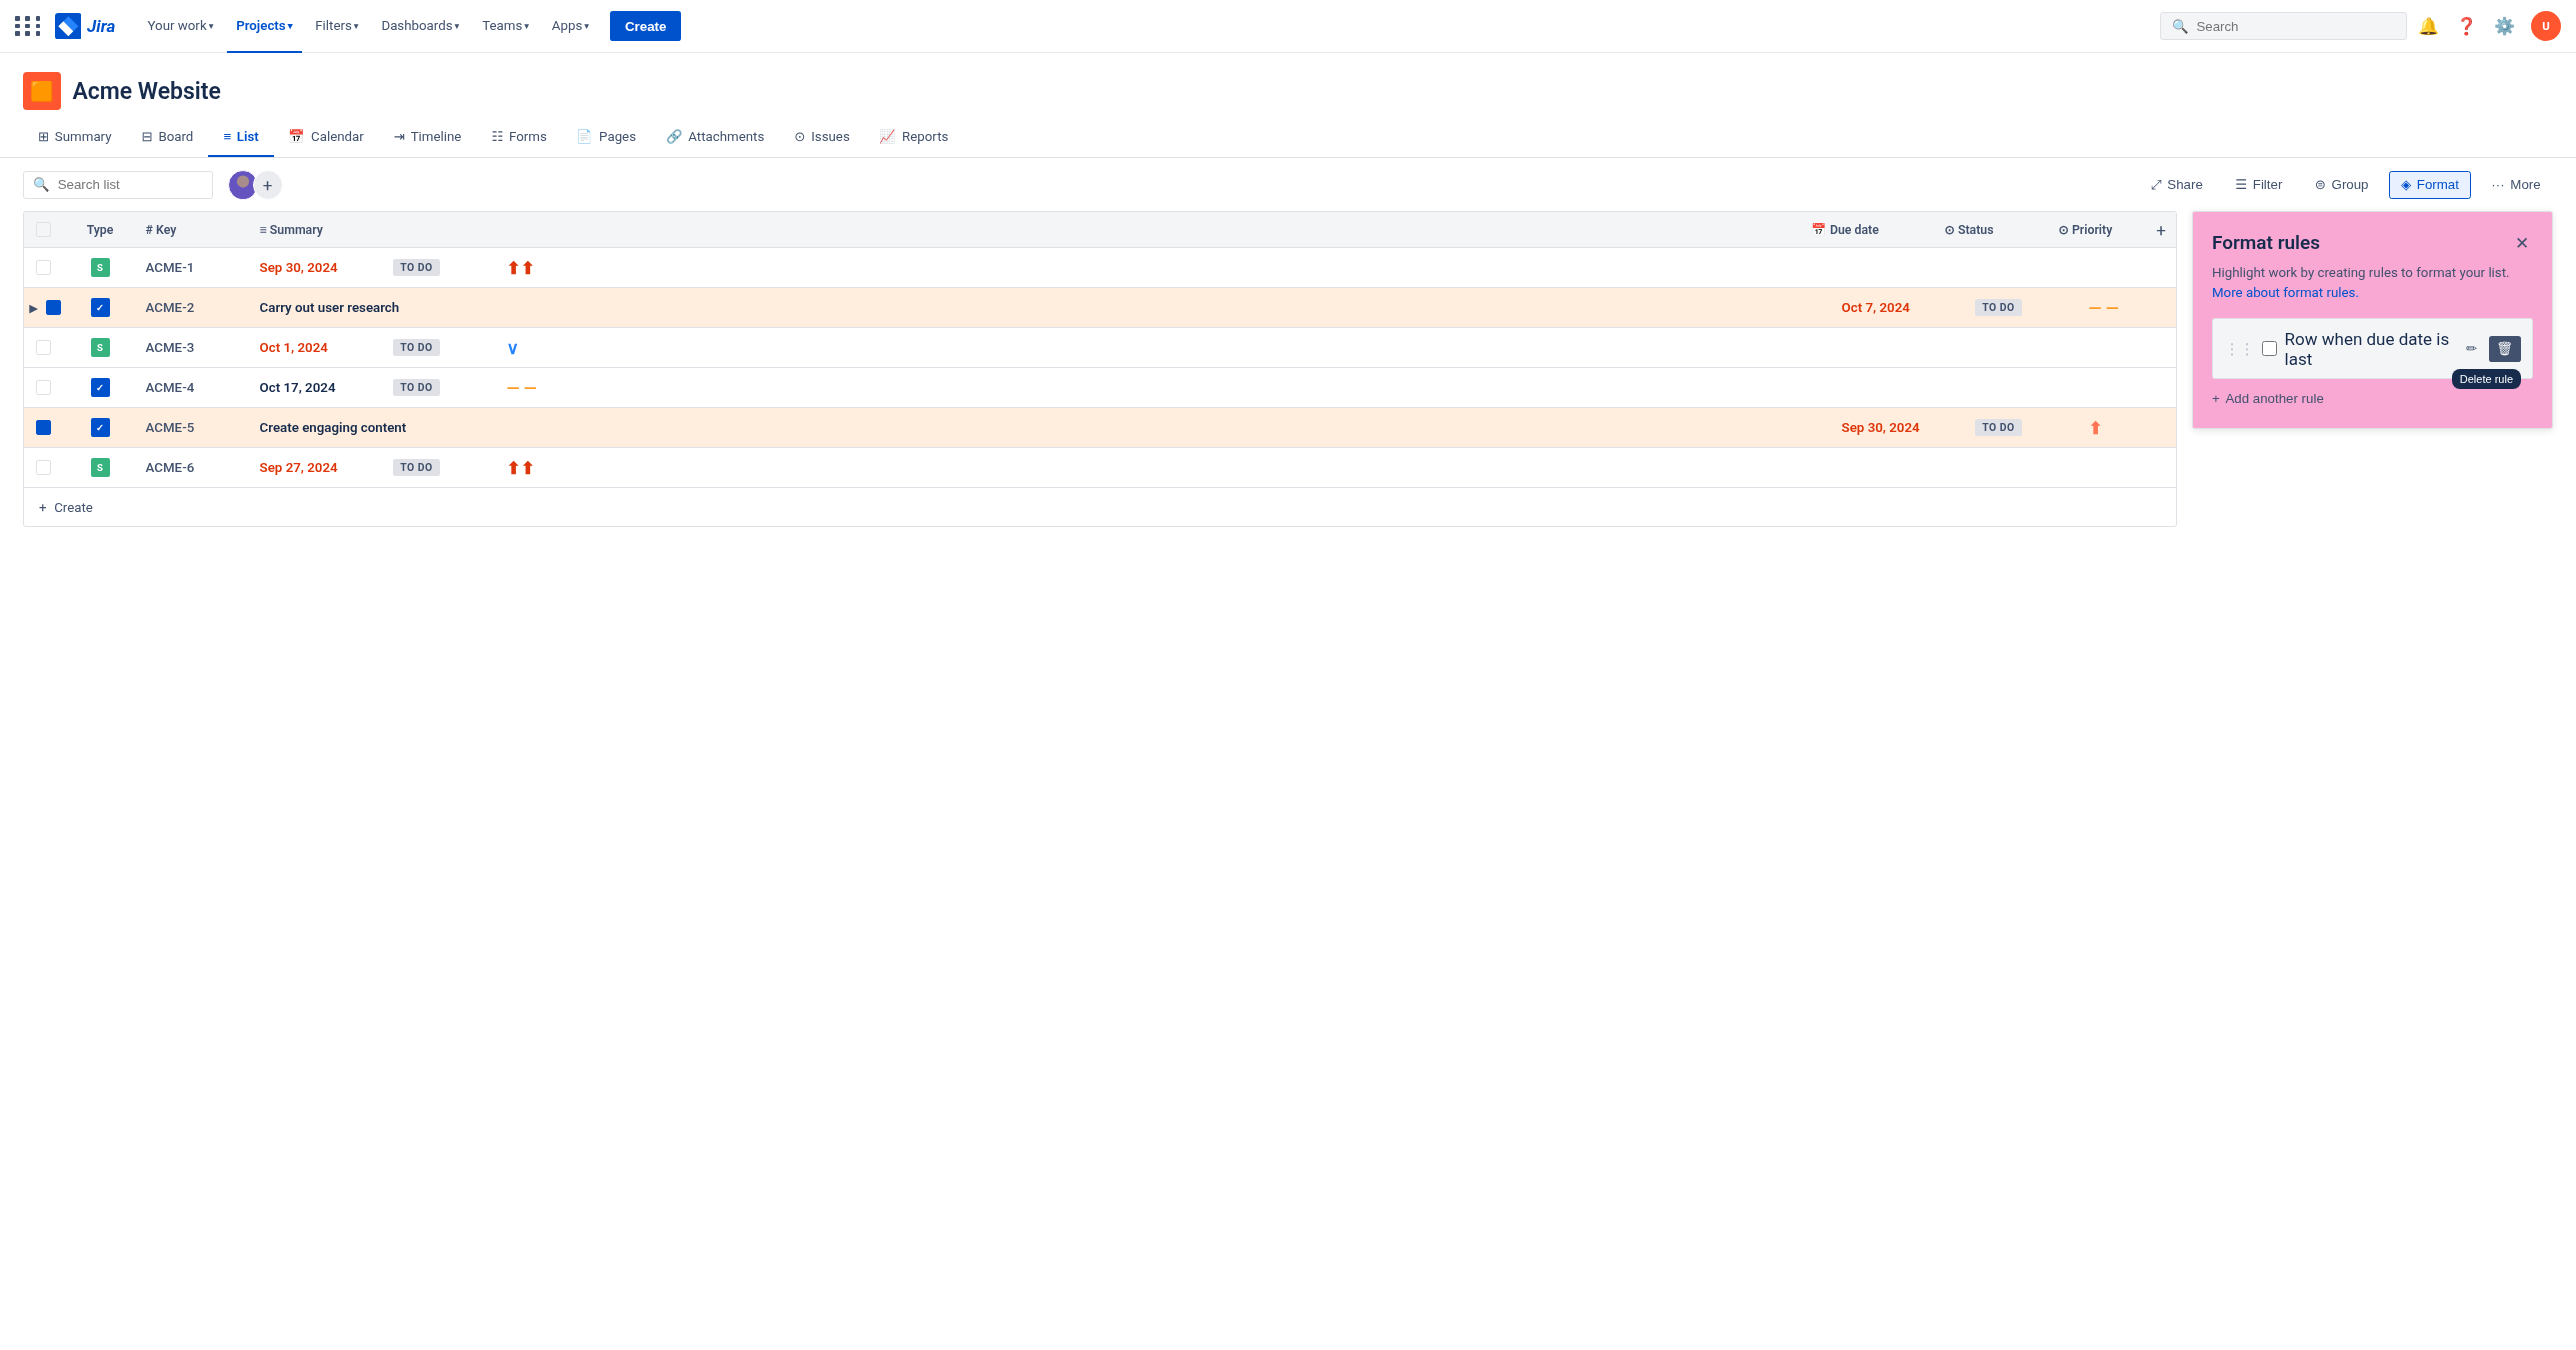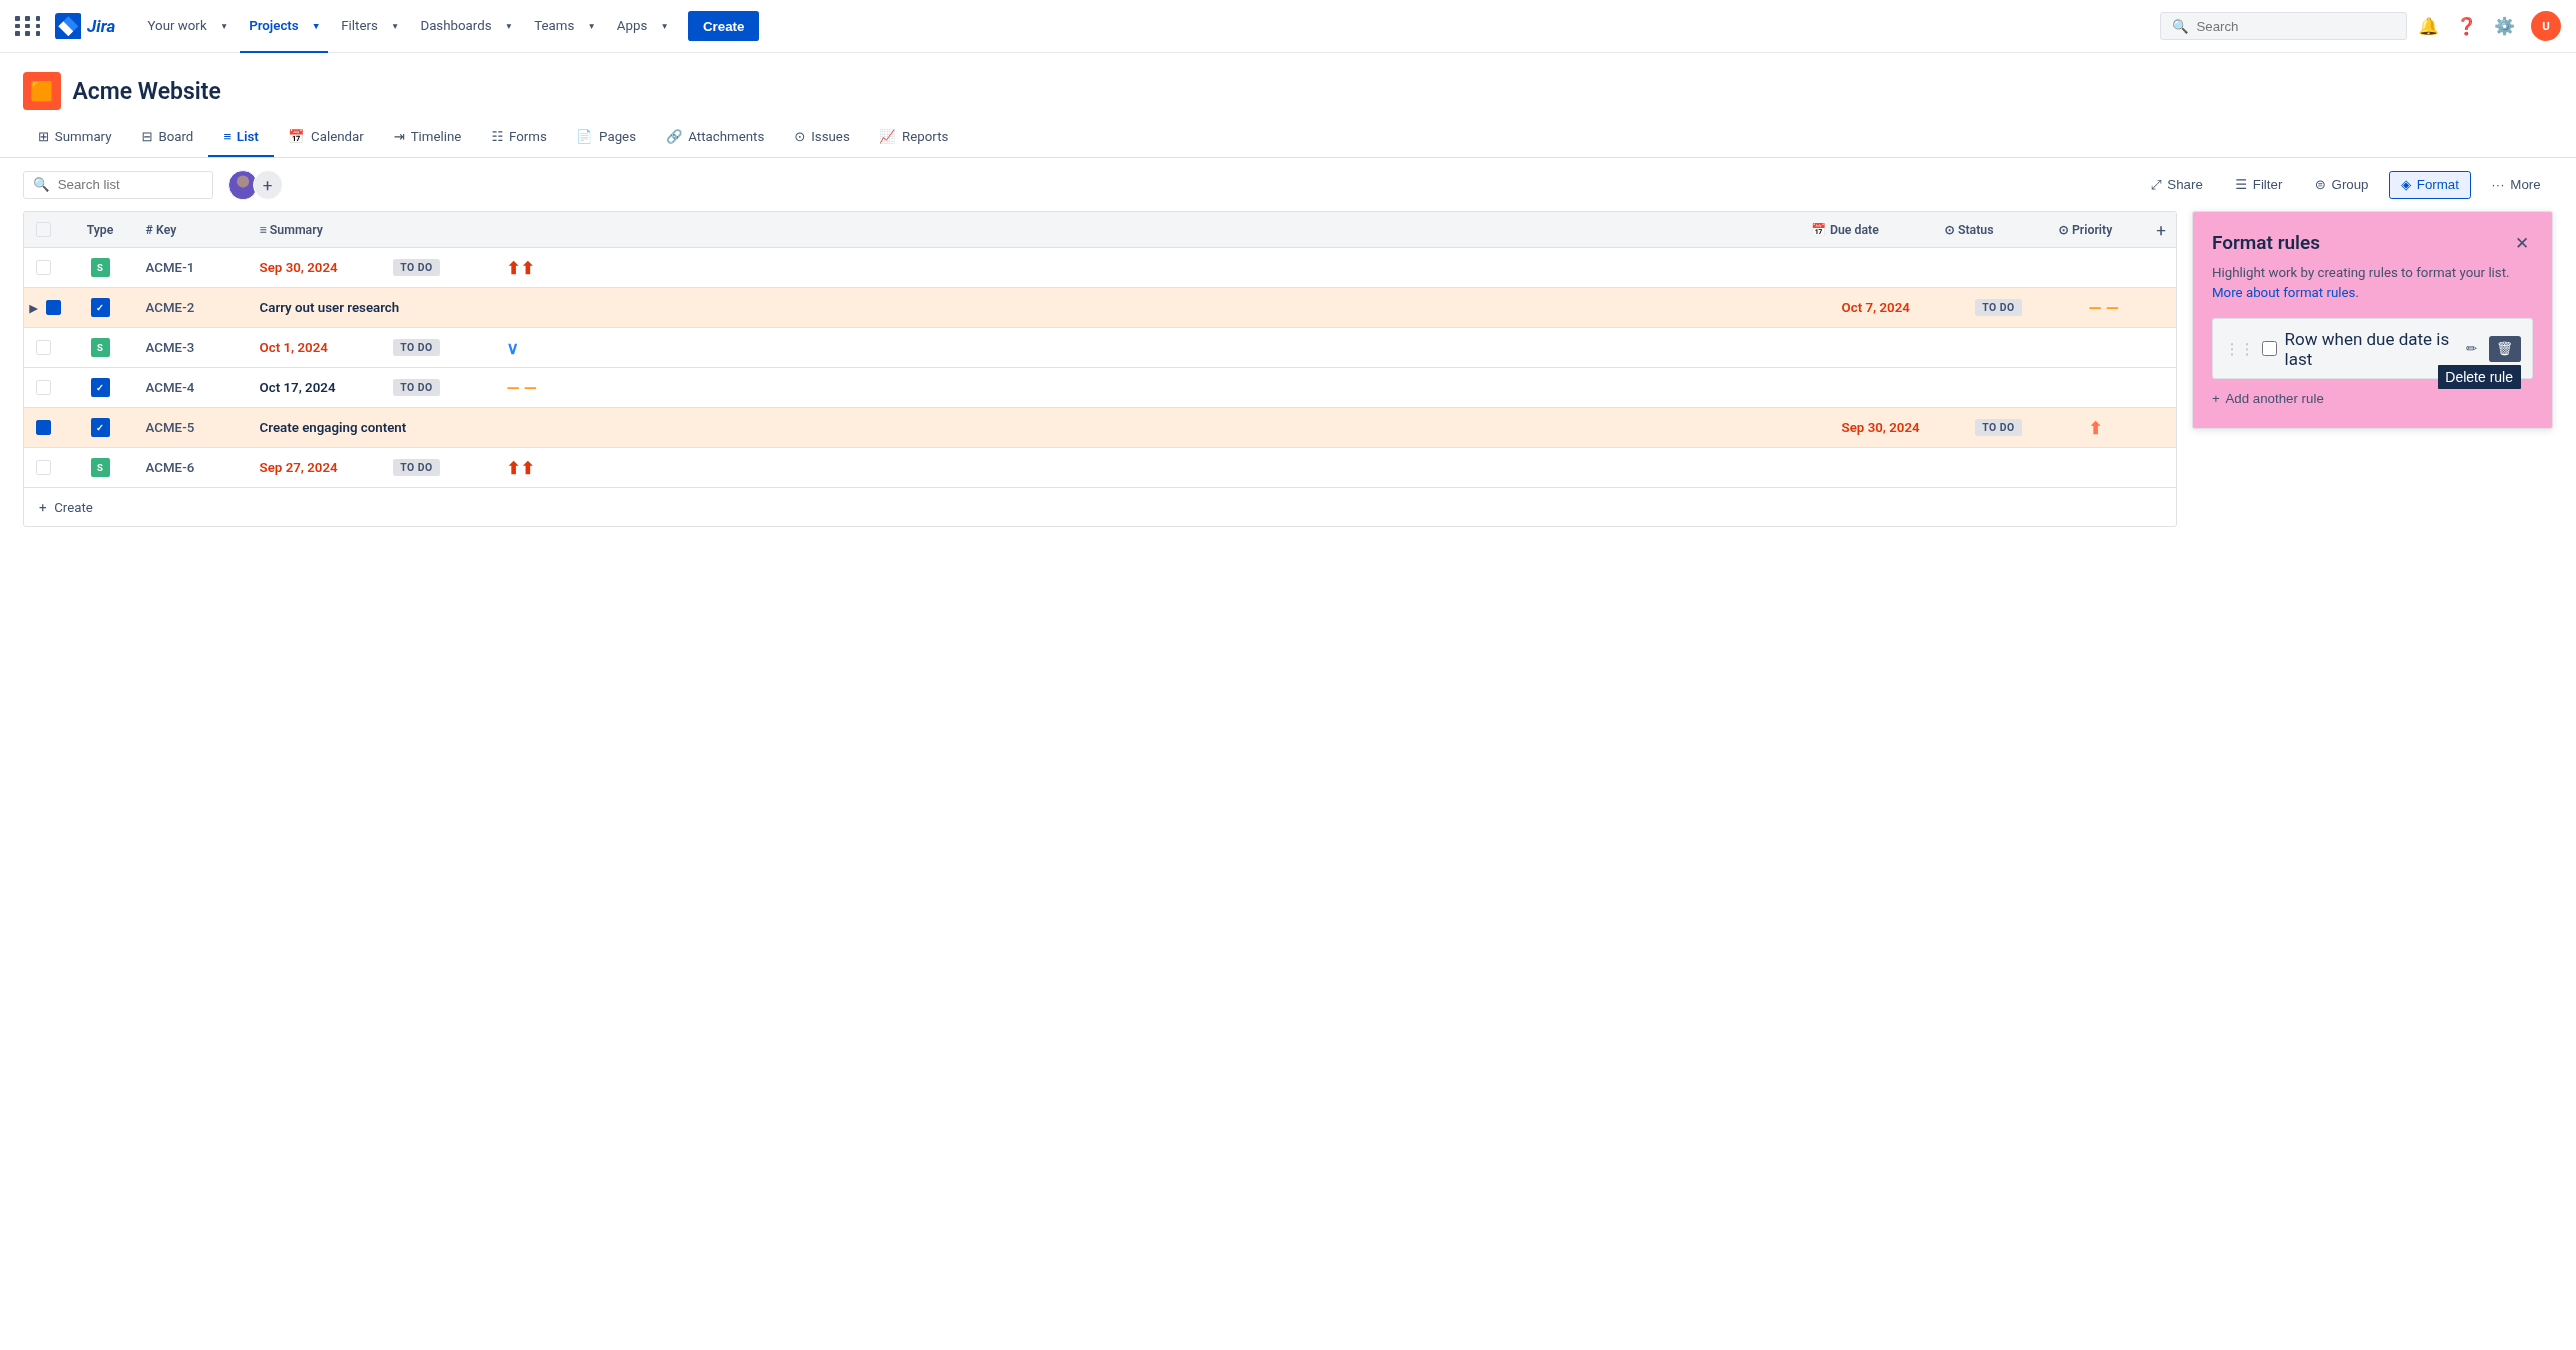--- a/index.html
+++ b/index.html
@@ -48,21 +48,21 @@
     }
     .nav-item {
       padding: 0 9.5px;
       height: 53px;
       display: flex;
       align-items: center;
       cursor: pointer;
       color: #42526e;
       font-size: 13.3px;
       font-weight: 400;
-      gap: 15px;
+      gap: 2px;
       border-bottom: 2.8px solid transparent;
       text-decoration: none;
       white-space: nowrap;
     }
     .nav-item.active { color: #0052cc; border-bottom-color: #0052cc; font-weight: 600; }
     .nav-item .caret { font-size: 9.5px; }
     .nav-create-btn {
       background: #0052cc;
       color: #fff;
       border: none;
@@ -405,23 +405,23 @@
       font-size: 13.3px;
       border-radius: 2.8px;
       position: relative;
     }
     .delete-tooltip {
       position: absolute;
       bottom: -26.6px;
       right: 0;
       background: #172b4d;
       color: #fff;
-      font-size: 14px;
+      font-size: 11px;
       padding: 3.8px 7.6px;
-      border-radius: 1px;
+      border-radius: 8px;
       white-space: nowrap;
       pointer-events: none;
       margin-left: 8px;
     }
 
     .add-rule-btn {
       display: flex;
       align-items: center;
       gap: 5.7px;
       background: none;

